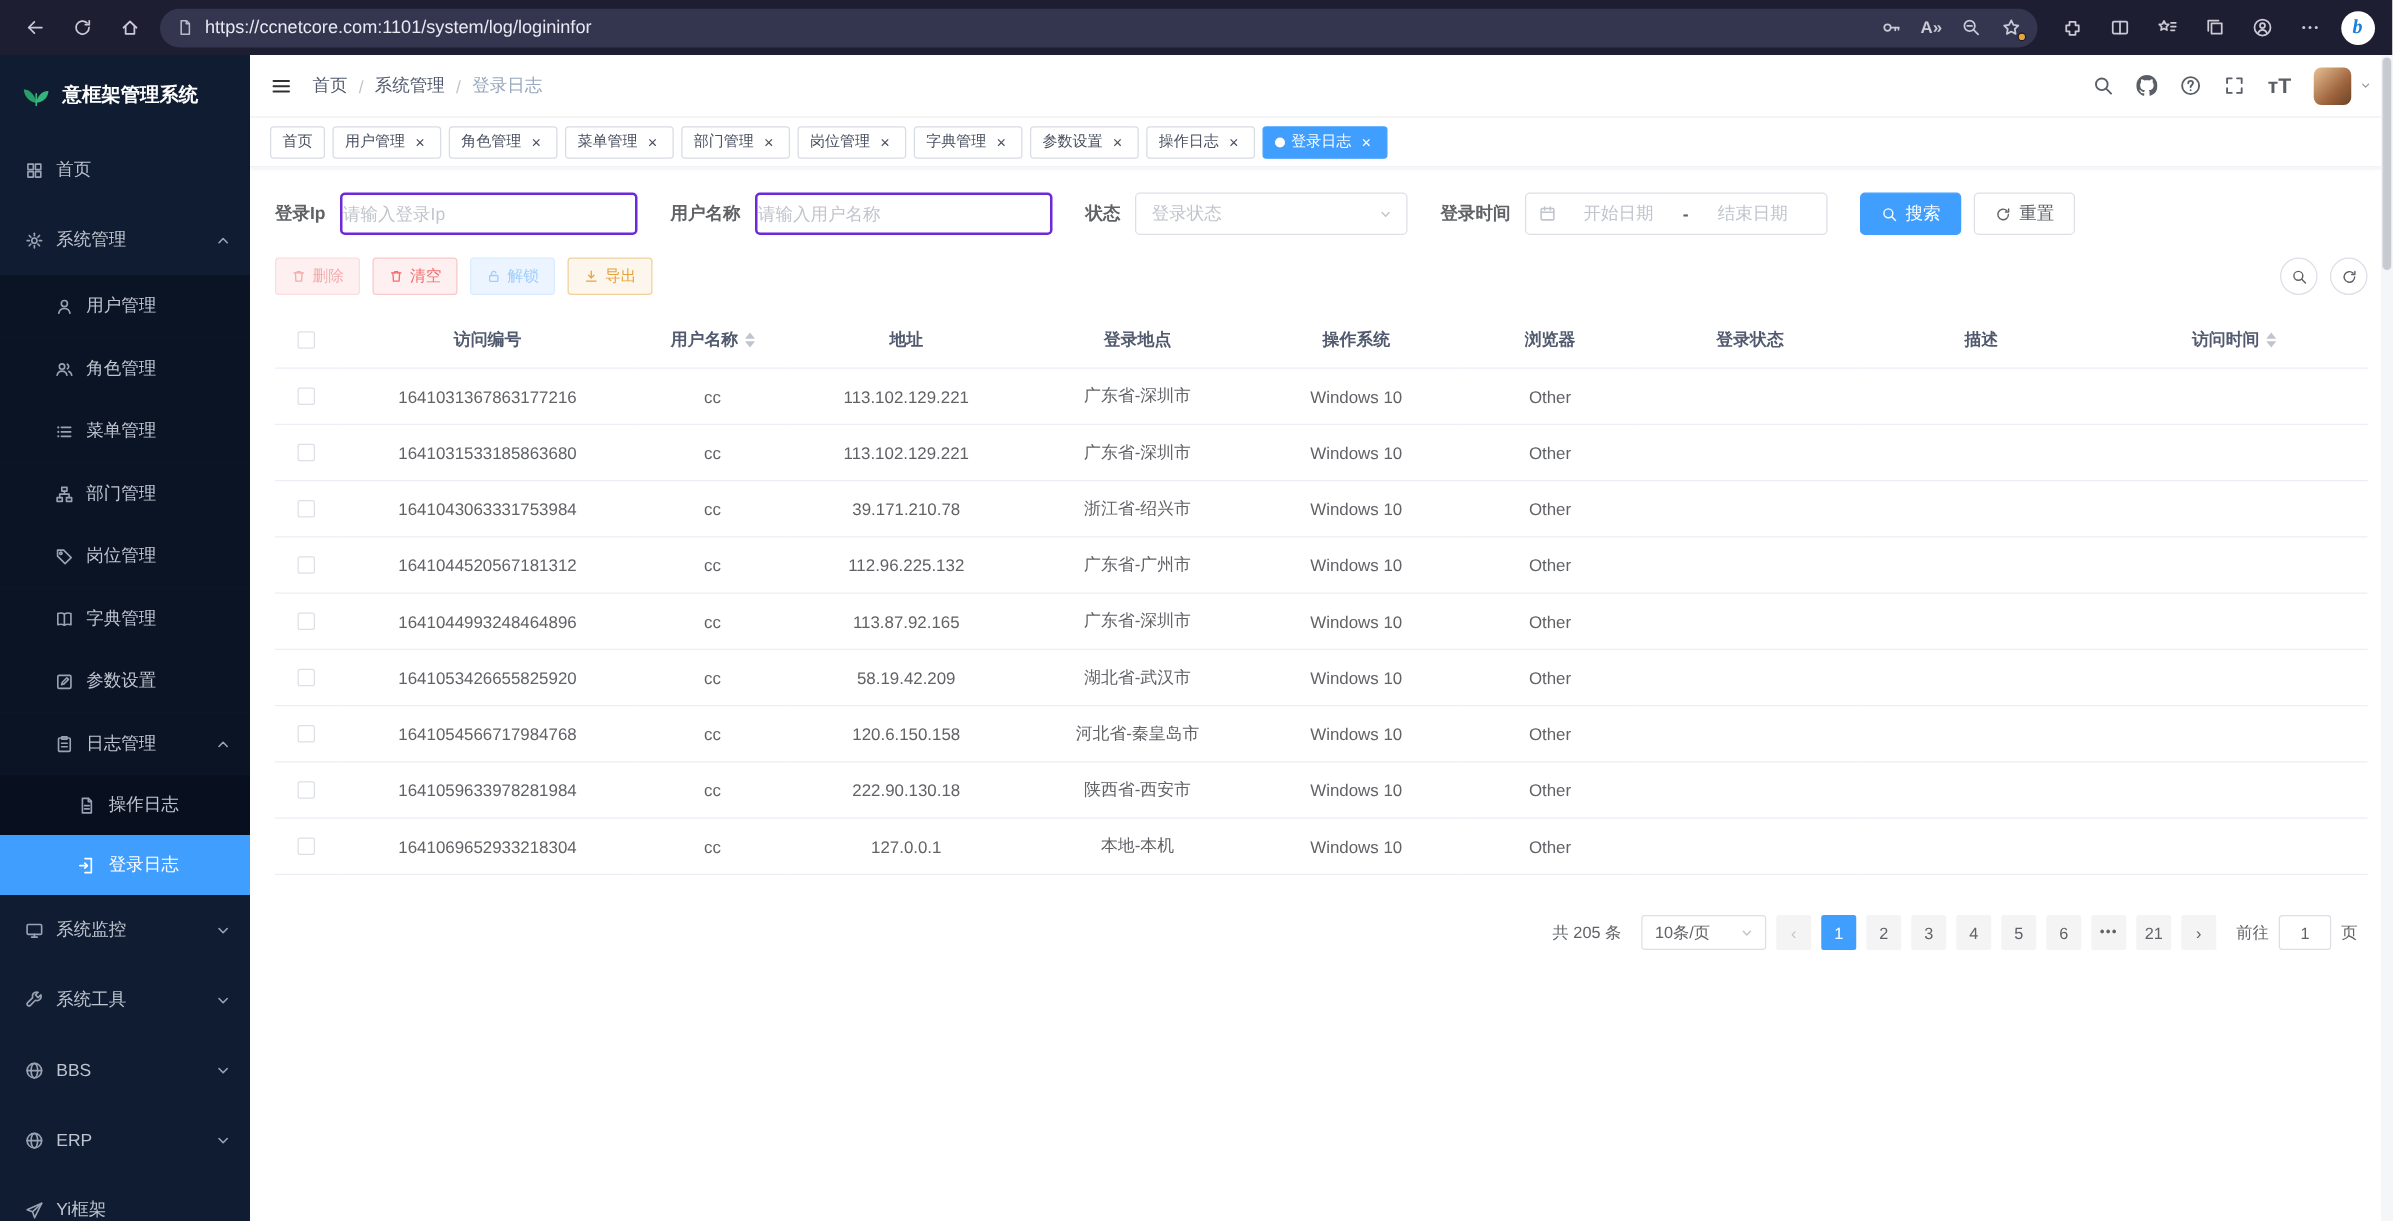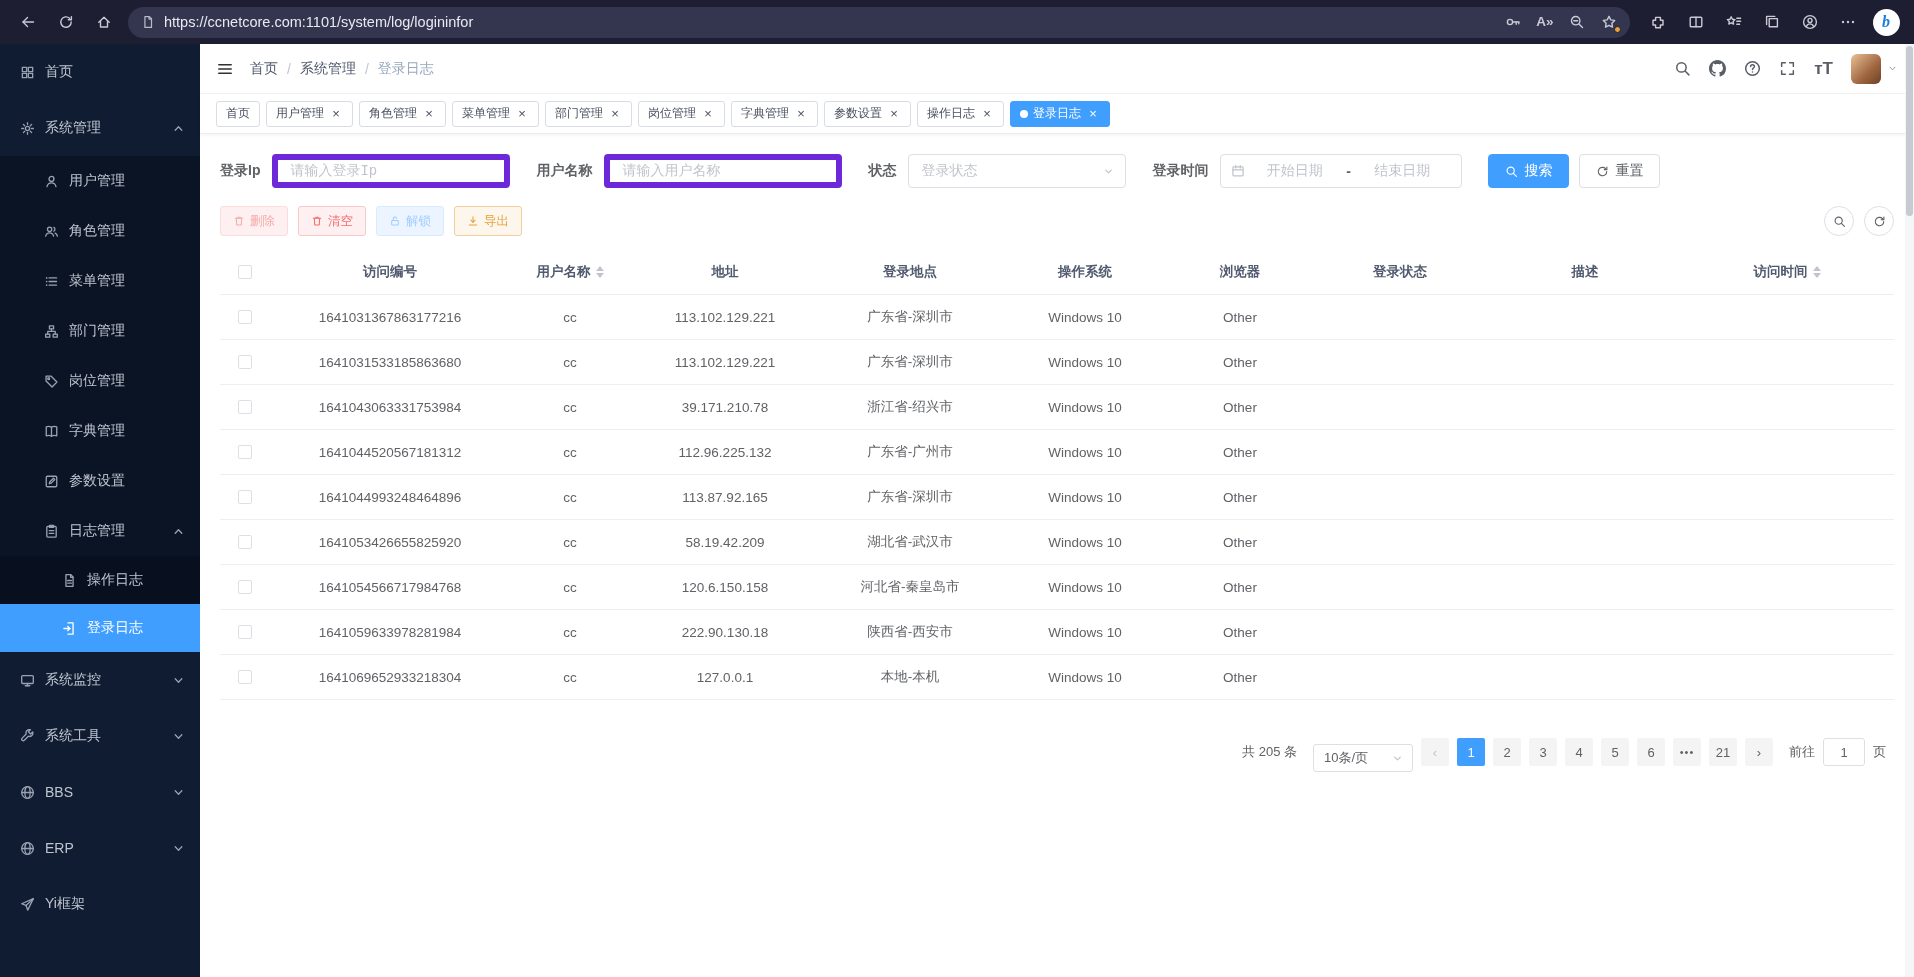--- a/index.html
+++ b/index.html
@@ -67,22 +67,22 @@
     background:#fff; color:#495060; font-size:12px; cursor:pointer; border-radius:3px; white-space:nowrap; }
   .tag .close { font-size:13px; width:14px; height:14px; display:flex; align-items:center; justify-content:center; border-radius:50%; }
   .tag.active { background:#409eff; border-color:#409eff; color:#fff; }
   .tag .dot { width:8px; height:8px; border-radius:50%; background:#fff; }
 
   
   .content { flex:1; padding:20px 20px 0; overflow:hidden; }
   .filters { display:flex; align-items:center; gap:26px; }
   .f-item { display:flex; align-items:center; gap:12px; }
   .f-label { font-size:14px; font-weight:bold; color:#606266; white-space:nowrap; }
-  .f-input { width:238px; height:34px; border:6px solid #6d28d9; border-radius:4px; padding:0 12px;
-    font-size:14px; color:#606266; outline:none; background:#fff;font-family:Liberation Mono, monospace; }
+  .f-input { width:238px; height:34px; border:2px solid #6d28d9; border-radius:4px; padding:0 0;
+    font-size:14px; color:#606266; outline:none; background:#fff; }
   .f-input::placeholder { color:#c0c4cc; }
   .f-select { width:218px; height:34px; border:1px solid #dcdfe6; border-radius:4px; display:flex;
     align-items:center; padding:0 10px 0 12px; cursor:pointer; background:#fff; }
   .f-select .ph { flex:1; }
   .ph { font-size:14px; color:#c0c4cc; white-space:nowrap; }
   .sel-caret { color:#c0c4cc; font-size:13px; }
   .f-date { width:242px; height:34px; border:1px solid #dcdfe6; border-radius:4px; display:flex;
     align-items:center; padding:0 10px; cursor:pointer; background:#fff; }
   .f-date .icn { color:#c0c4cc; font-size:14px; }
   .f-date .ph { flex:1; text-align:center; }
@@ -118,21 +118,21 @@
   .sorters { display:inline-flex; flex-direction:column; margin-left:5px; vertical-align:middle; gap:2px; }
   .car { width:0; height:0; border-left:4px solid transparent; border-right:4px solid transparent; cursor:pointer; }
   .car.up { border-bottom:5px solid #c0c4cc; }
   .car.down { border-top:5px solid #c0c4cc; }
 
   
   .pagination { display:flex; align-items:center; justify-content:flex-end; gap:8px; margin-top:32px;
     padding-right:8px; font-size:13px; color:#606266; }
   .pg-total { margin-right:8px; }
   .psize { width:100px; height:28px; border:1px solid #dcdfe6; border-radius:3px; display:flex; align-items:center;
-    padding:0 8px 0 10px; gap:6px; cursor:pointer; background:#fff;margin-top:12px; }
+    padding:0 8px 0 10px; gap:6px; cursor:pointer; background:#fff; }
   .psize .txt { flex:1; font-size:13px; color:#606266; }
   .pg-btn { min-width:28px; height:28px; padding:0 4px; background:#f4f4f5; border:none; border-radius:2px;
     color:#606266; font-size:13px; display:flex; align-items:center; justify-content:center; cursor:pointer; }
   .pg-btn.active { background:#409eff; color:#fff; }
   .pg-btn.prev { color:#c0c4cc; }
   .pg-btn.dots { font-size:11px; letter-spacing:1px; }
   .goto-label { margin-left:8px; }
   .goto-input { width:42px; height:28px; border:1px solid #dcdfe6; border-radius:3px; text-align:center;
     font-size:13px; color:#606266; outline:none; }
 
@@ -266,20 +266,30 @@
         <span class="icn">
           <span class="bing-circle">b</span>
         </span>
       </span>
     </div>
 </div>
 
 <div class="app">
 
   <aside class="sidebar">
+    <div class="logo">
+      <span class="icn">
+          <svg viewBox="0 0 20 20">
+            <path fill="#35b57c" stroke="none" d="M10 17.6c-.2-3 .6-5.5 2.4-7.5 1.9-2.1 4.3-3.1 6.5-2.9-.2 2.6-1.3 4.7-3.2 6.3-1.7 1.4-3.5 2.1-5.7 2.1z"></path>
+            <path fill="#2a9d68" stroke="none" d="M10 17.6c.2-3.3-.7-6.1-2.7-8.4C5.4 7 3 5.9.9 6.1c.3 2.9 1.5 5.3 3.6 7.1 1.9 1.7 3.7 2.4 5.5 2.4z"></path>
+            <path fill="none" stroke="#35b57c" stroke-width="1.2" stroke-linecap="round" d="M10 17.6V9.2"></path>
+          </svg>
+        </span>
+      <span class="logo-text">意框架管理系统</span>
+    </div>
     <nav class="menu" id="side-menu">
         <div class="menu-item lvl0">
           <span class="icn">
             <svg viewBox="0 0 16 16" fill="none" stroke="currentColor" stroke-width="1.4" stroke-linecap="round" stroke-linejoin="round">
               <rect x="2.5" y="2.5" width="4.6" height="4.6"></rect>
               <rect x="8.9" y="2.5" width="4.6" height="4.6"></rect>
               <rect x="2.5" y="8.9" width="4.6" height="4.6"></rect>
               <rect x="8.9" y="8.9" width="4.6" height="4.6"></rect>
             </svg>
           </span>

